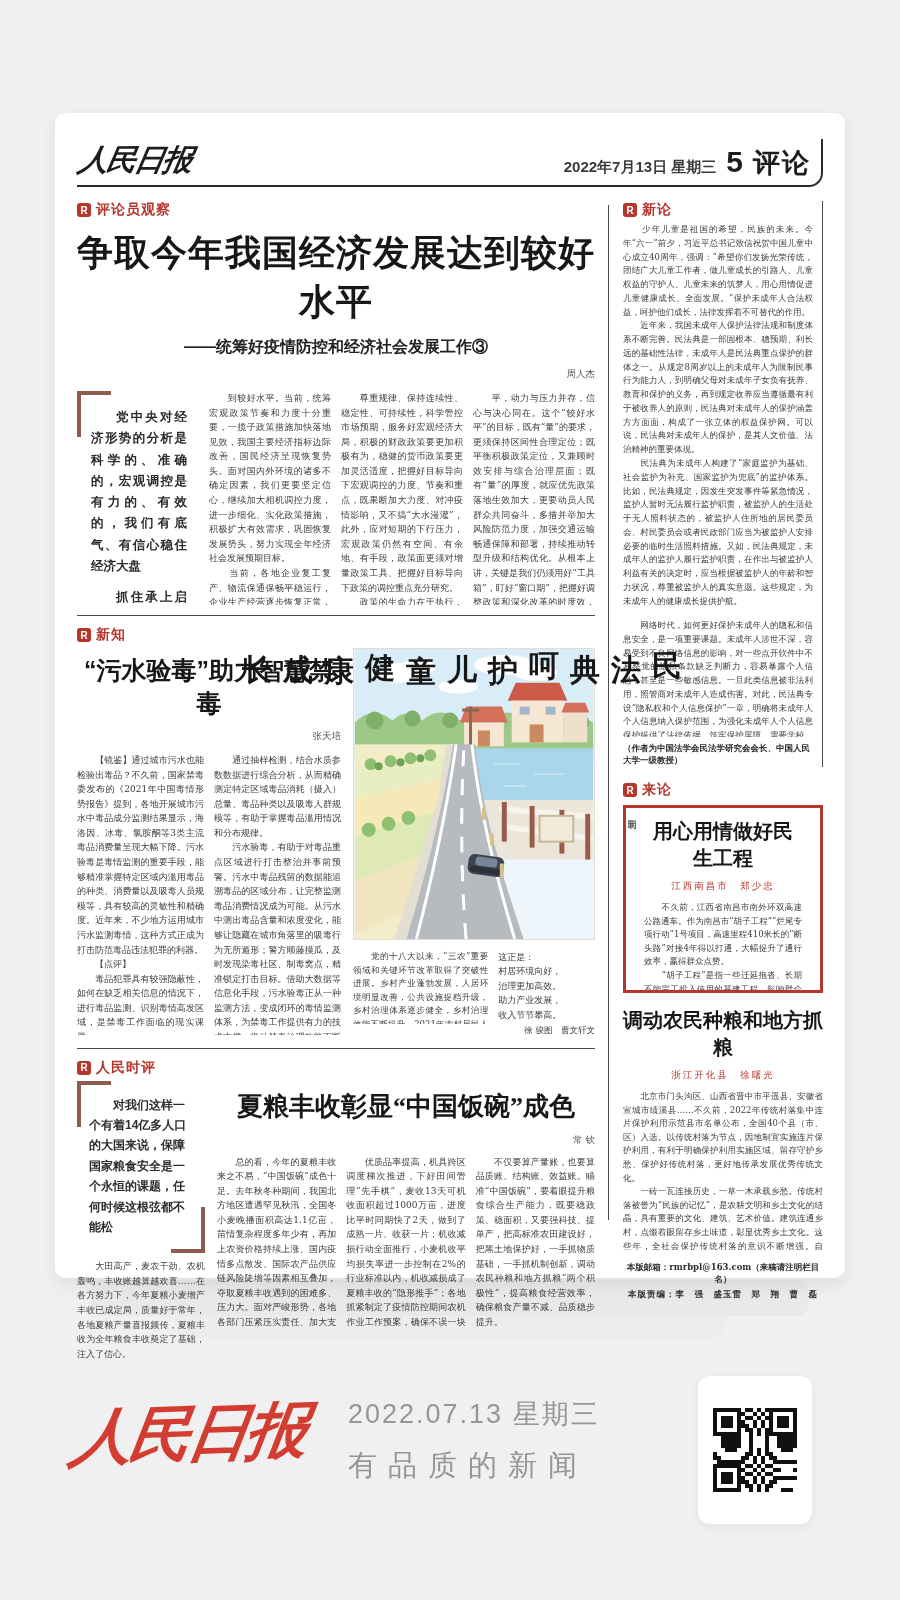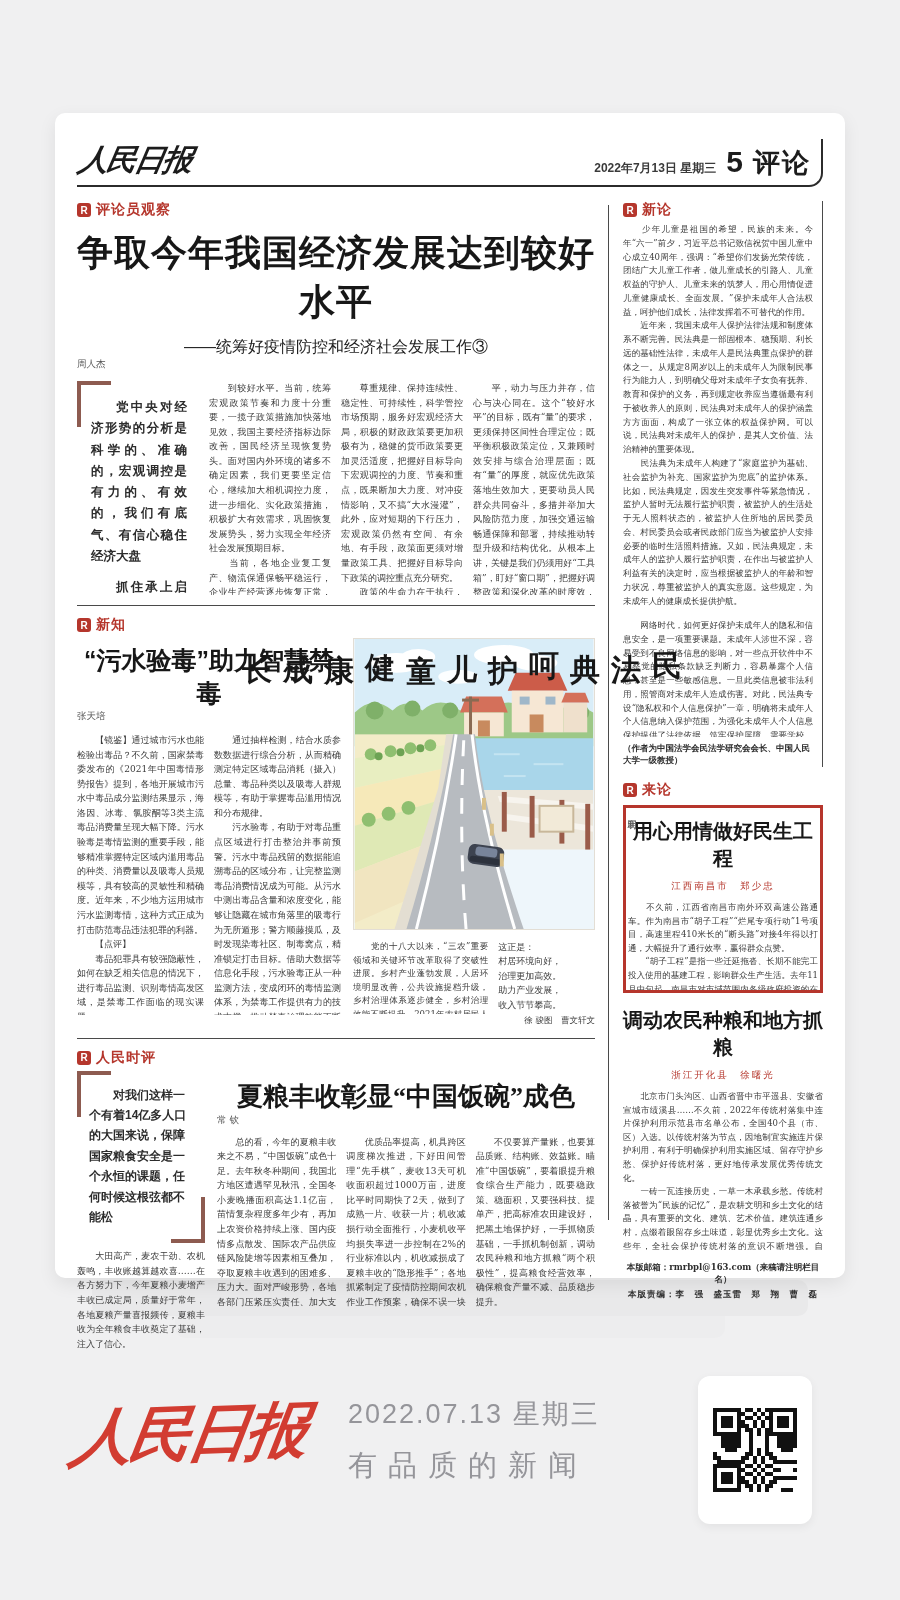--- a/index.html
+++ b/index.html
@@ -11,44 +11,44 @@
   .stack1 { position:absolute; left:92px; right:92px; top:1280px; height:36px; background:#e9e9ea; border-radius:10px; z-index:-1; }
   .stack2 { position:absolute; left:175px; right:175px; top:1296px; height:42px; background:#ededee; border-radius:10px; z-index:-2; }
 
   
   .masthead { position:absolute; left:22px; right:22px; top:26px; height:48px;
     border-bottom:2px solid #2b2b2b; border-right:2px solid #2b2b2b; border-bottom-right-radius:14px;
     display:flex; align-items:flex-end; justify-content:space-between; padding:0 10px 4px 2px; }
   .masthead-logo { font-family:"DejaVu Serif", serif; font-style:italic; font-weight:bold;
     font-size:30px; color:#1c1c1c; transform:skewX(-10deg); letter-spacing:-2px; }
   .masthead-right { display:flex; align-items:baseline; gap:10px; }
-  .m-date { font-family:"Liberation Sans", sans-serif; font-size:12px; font-weight:bold; color:#3a3a3a; }
+  .m-date { font-family:"Liberation Sans", sans-serif; font-size:15px; font-weight:bold; color:#3a3a3a; }
   .m-pageno { font-family:"Liberation Sans", sans-serif; font-size:30px; font-weight:bold; color:#1c1c1c; }
   .m-section { font-family:"Liberation Sans", sans-serif; font-size:27px; font-weight:bold; color:#1c1c1c; letter-spacing:2px; }
 
   
   .zones { position:absolute; left:22px; top:88px; right:22px; bottom:28px; display:flex; }
   .zone-left { width:518px; flex:none; }
   .vdivider { width:1px; background:#4a4a4a; margin:4px 14px 30px 13px; flex:none; }
   .zone-right { flex:1; min-width:0; }
 
   .sec-label { display:flex; align-items:center; gap:5px; margin-bottom:4px; }
   .label-icon { width:14px; height:14px; background:#b5362c; color:#fff; border-radius:3px;
     font-family:"Liberation Sans", sans-serif; font-size:10px; font-weight:bold;
     display:flex; align-items:center; justify-content:center; }
   .label-text { font-family:"Liberation Sans", sans-serif; font-size:14px; font-weight:bold; color:#b5362c; letter-spacing:1px; }
 
   .rule { height:1px; background:#4a4a4a; margin:10px 0; }
 
   
   .main-title { font-family:"Liberation Sans", sans-serif; font-size:36px; font-weight:900;
     color:#171717; text-align:center; letter-spacing:1px; margin-top:10px; }
-  .main-subtitle { font-family:"Liberation Sans", sans-serif; font-size:16px; font-weight:normal;
+  .main-subtitle { font-family:"Liberation Sans", sans-serif; font-size:16px; font-weight:bold;
     color:#222; text-align:center; margin-top:10px; }
-  .byline { font-size:9.5px; color:#555; text-align:left; }
+  .byline { font-size:9.5px; color:#555; text-align:right; margin-top:10px; }
   .cols { display:flex; gap:10px; margin-top:10px; }
   .bcol { flex:1; min-width:0; font-size:9px; line-height:1.62; text-align:justify; color:#3b3b3b;
     white-space:pre-line; overflow:hidden; }
   .sec1 .cols { height:214px; }
 
   .pull-quote { position:relative; padding:16px 12px 18px 14px; margin-bottom:6px; }
   .pq-text { font-family:"Liberation Sans", sans-serif; font-size:12.5px; font-weight:bold;
     line-height:1.7; color:#2c2c2c; text-indent:2em; margin-bottom:10px; }
   .corner { position:absolute; width:34px; height:46px; }
   .corner.tl { left:0; top:0; border-left:4px solid #8d5b50; border-top:4px solid #8d5b50; }
@@ -85,21 +85,21 @@
   .xl-titlecol { width:64px; flex:none; position:relative; }
   .xl-vtitle { writing-mode:vertical-rl; font-family:"Liberation Sans", sans-serif; font-size:30px;
     font-weight:900; color:#171717; letter-spacing:7px; position:absolute; right:0; top:16px; }
   .xl-vauthor { writing-mode:vertical-rl; font-size:9px; color:#555; position:absolute; left:2px; top:200px; }
   .xl-wide { font-size:8.5px; line-height:1.62; text-align:justify; color:#3b3b3b; white-space:pre-line;
     overflow:hidden; height:118px; margin-top:6px; }
   .xl-bio { font-size:8.5px; font-weight:bold; color:#2e2e2e; margin-top:6px; }
 
   
   .lailun-label { margin-top:14px; }
-  .red-box { border:3px solid #b6352c; padding:10px 2px 8px; margin-top:6px; height:188px; overflow:hidden; }
+  .red-box { border:3px solid #b6352c; padding:10px 18px 8px; margin-top:6px; height:188px; overflow:hidden; }
   .ll-title { font-family:"Liberation Sans", sans-serif; font-size:20px; font-weight:900; color:#171717; text-align:center; }
   .ll-author { font-size:9.5px; color:#b5362c; text-align:center; margin-top:8px; letter-spacing:2px; }
   .ll-body { font-size:8.5px; line-height:1.6; text-align:justify; color:#3b3b3b; white-space:pre-line; margin-top:8px; overflow:hidden; }
   .art2 { margin-top:14px; }
   .art2 .ll-body { height:160px; }
 
   .pf-line { font-size:8.5px; font-weight:bold; color:#2e2e2e; text-align:center; }
   .pf-mail { margin-top:12px; }
   .pf-editors { margin-top:3px; letter-spacing:1px;font-family:Liberation Serif, serif; }
 

